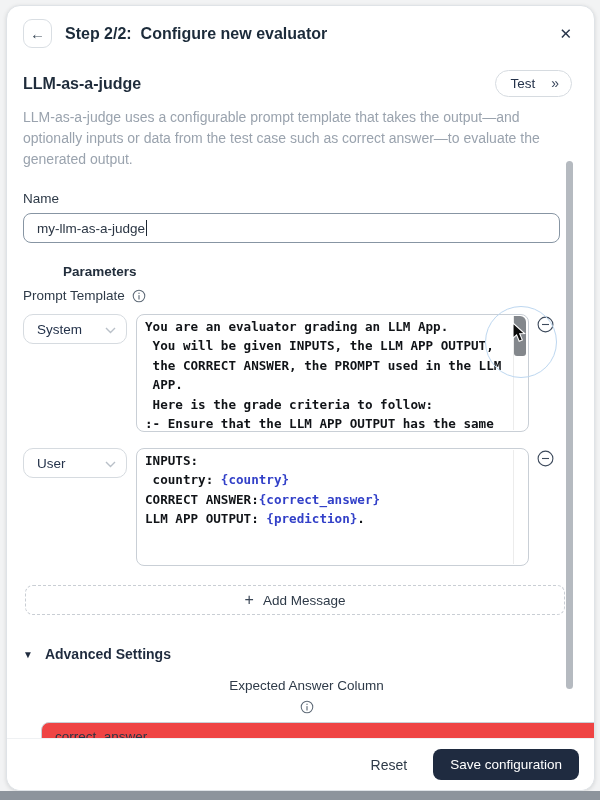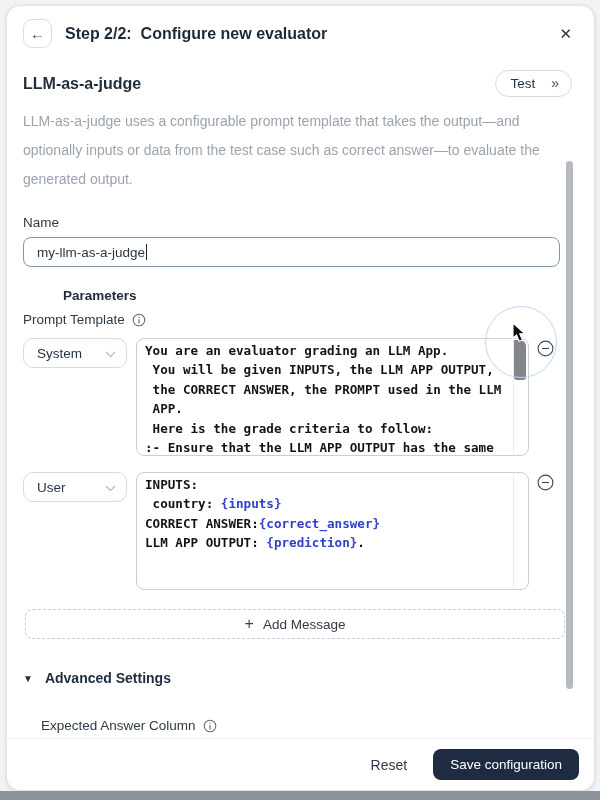--- a/index.html
+++ b/index.html
@@ -52,21 +52,21 @@
     margin-left: auto;
     border: 1px solid #d6dbe0; border-radius: 14px;
     background: #fff; color: #24324a;
     font-size: 13.5px;
     padding: 4px 12px 5px 14px;
     display: flex; align-items: center; gap: 16px; cursor: pointer;
   }
   .test-btn .dbl-chev { font-size: 14px; color: #39465c; }
   .desc {
     margin-top: 10px;
-    font-size: 14px; line-height: 29px; color: #9aa3ae;
+    font-size: 14px; line-height: 21px; color: #9aa3ae;
     max-width: 560px;
   }
   .field-label { font-size: 13.5px; color: #2e3a48; }
   .name-label { margin-top: 21px; }
   .text-input {
     margin-top: 7px; height: 30px; width: 537px;
     border: 1px solid #8795a3; border-radius: 8px;
     background: #fff;
     display: flex; align-items: center;
     padding: 0 13px; font-size: 13.5px; color: #2b3644;
@@ -120,21 +120,21 @@
     font-family: "Liberation Sans", sans-serif;
   }
   .add-msg .plus { font-size: 16px; font-weight: 400; color: #3a4656; }
   
   .adv-toggle {
     margin-top: 31px; display: flex; align-items: center; gap: 12px;
     font-size: 14px; font-weight: 600; color: #1f2b3e; cursor: pointer;
   }
   .adv-toggle .tri { font-size: 10px; color: #1f2b3e; }
   .adv-body { margin-left: 18px; }
-  .adv-body .label-row { margin-top: 32px; }
+  .adv-body .label-row { margin-top: 16px; flex-direction: column; }
   .small-input {
     margin-top: 8px; height: 29px; width: 587px;
     border: 1px solid #c9cfd6; border-radius: 8px; background: #ef4444;
     display: flex; align-items: center;
     padding: 0 13px; font-size: 13.5px; color: #2b3644;
   }
   .model-row { margin-top: 7px; }
   
   .footer {
     position: absolute; left: 0; right: 0; bottom: 0; height: 52px;
@@ -240,21 +240,21 @@
       <div class="role-select">
         <span>User</span>
         <span class="chev">
           <svg width="11" height="7" viewBox="0 0 11 7">
               <polyline points="1,1 5.5,5.5 10,1" fill="none" stroke="#b9c0c8" stroke-width="1.4"></polyline>
             </svg>
         </span>
       </div>
       <div class="ta">
         <pre><span>INPUTS:
- country: </span><span class="var">{inputs}</span><span>
+ country: </span><span class="var">{country}</span><span>
 CORRECT ANSWER:</span><span class="var">{correct_answer}</span><span>
 LLM APP OUTPUT: </span><span class="var">{prediction}</span><span>.</span></pre>
         <div class="ta-scroll"></div>
       </div>
       <span class="minus-btn">
         <svg width="17" height="17" viewBox="0 0 17 17">
             <circle cx="8.5" cy="8.5" r="7.4" fill="none" stroke="#3d4a5c" stroke-width="1.1"></circle>
             <line x1="5" y1="8.5" x2="12" y2="8.5" stroke="#3d4a5c" stroke-width="1.1"></line>
           </svg>
       </span>

